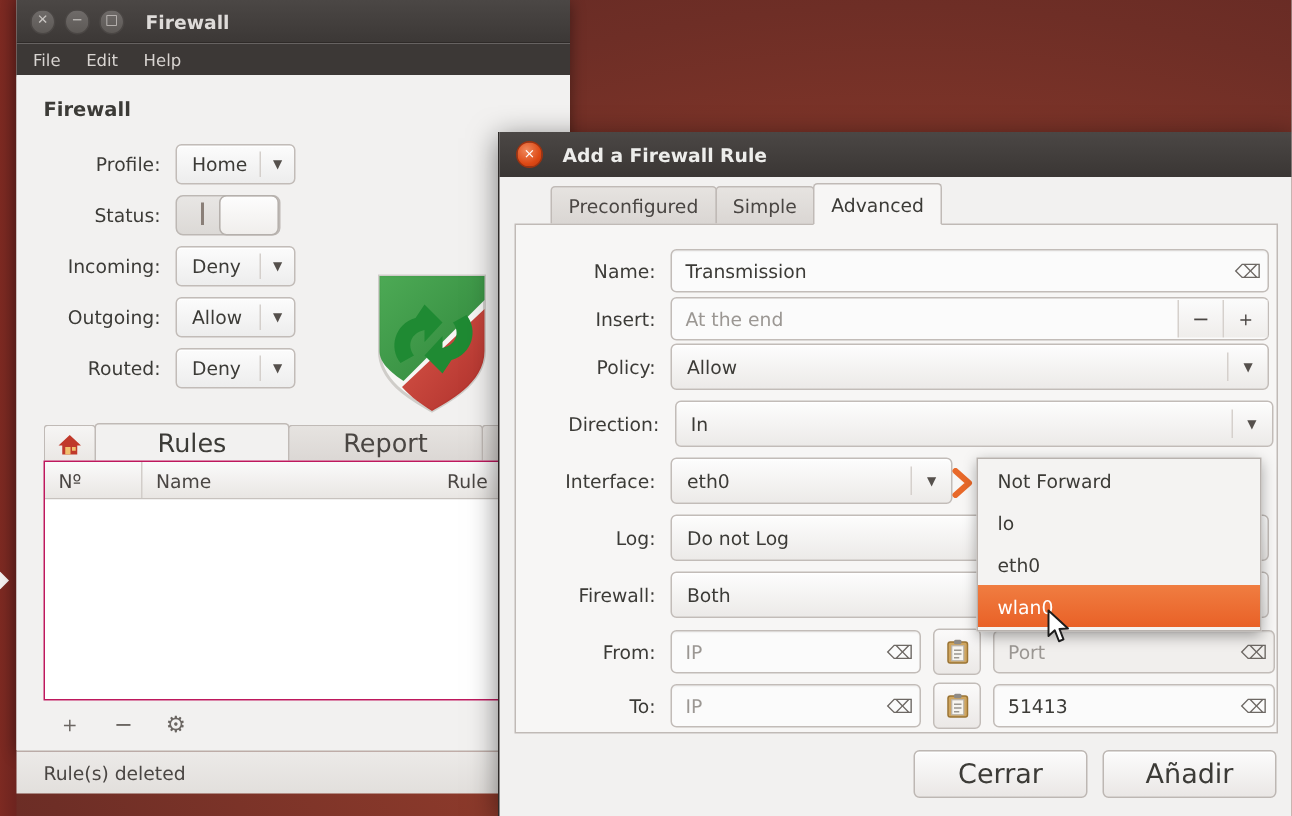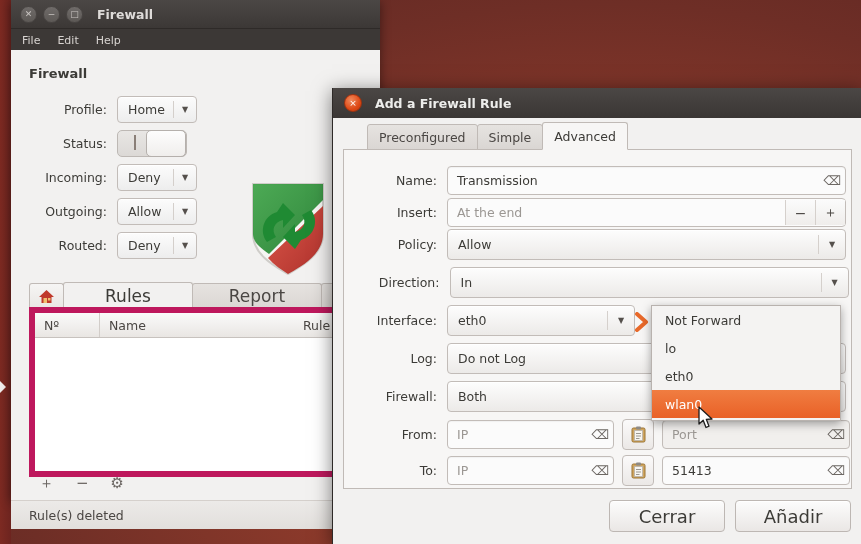--- a/index.html
+++ b/index.html
@@ -105,21 +105,21 @@
     border-top-left-radius:3px;border-top-right-radius:3px;
     color:#4a4643;margin-right:-1px;font-size:17px;
   }
   .mtab.home{padding:0 8px;background:linear-gradient(to bottom,#f6f5f4,#eae7e4);}
   .mtab.active{
     background:#f2f1f0;height:25px;color:#3c3b37;
   }
   .mtab.wide{min-width:92px;}
   #tree{
     position:absolute;left:18px;top:257px;width:340px;height:158px;
-    background:#ffffff;border:6px solid #be185d;
+    background:#ffffff;border:1px solid #be185d;
     overflow:hidden;
   }
   #tree-head{
     height:24px;display:flex;align-items:stretch;
     background:linear-gradient(to bottom,#fafafa,#e9e6e3);
     border-bottom:1px solid #c7c2be;
   }
   .th{
     display:flex;align-items:center;padding:0 9px;color:#4a4643;font-size:12.5px;
     border-right:1px solid #d2cdc9;

